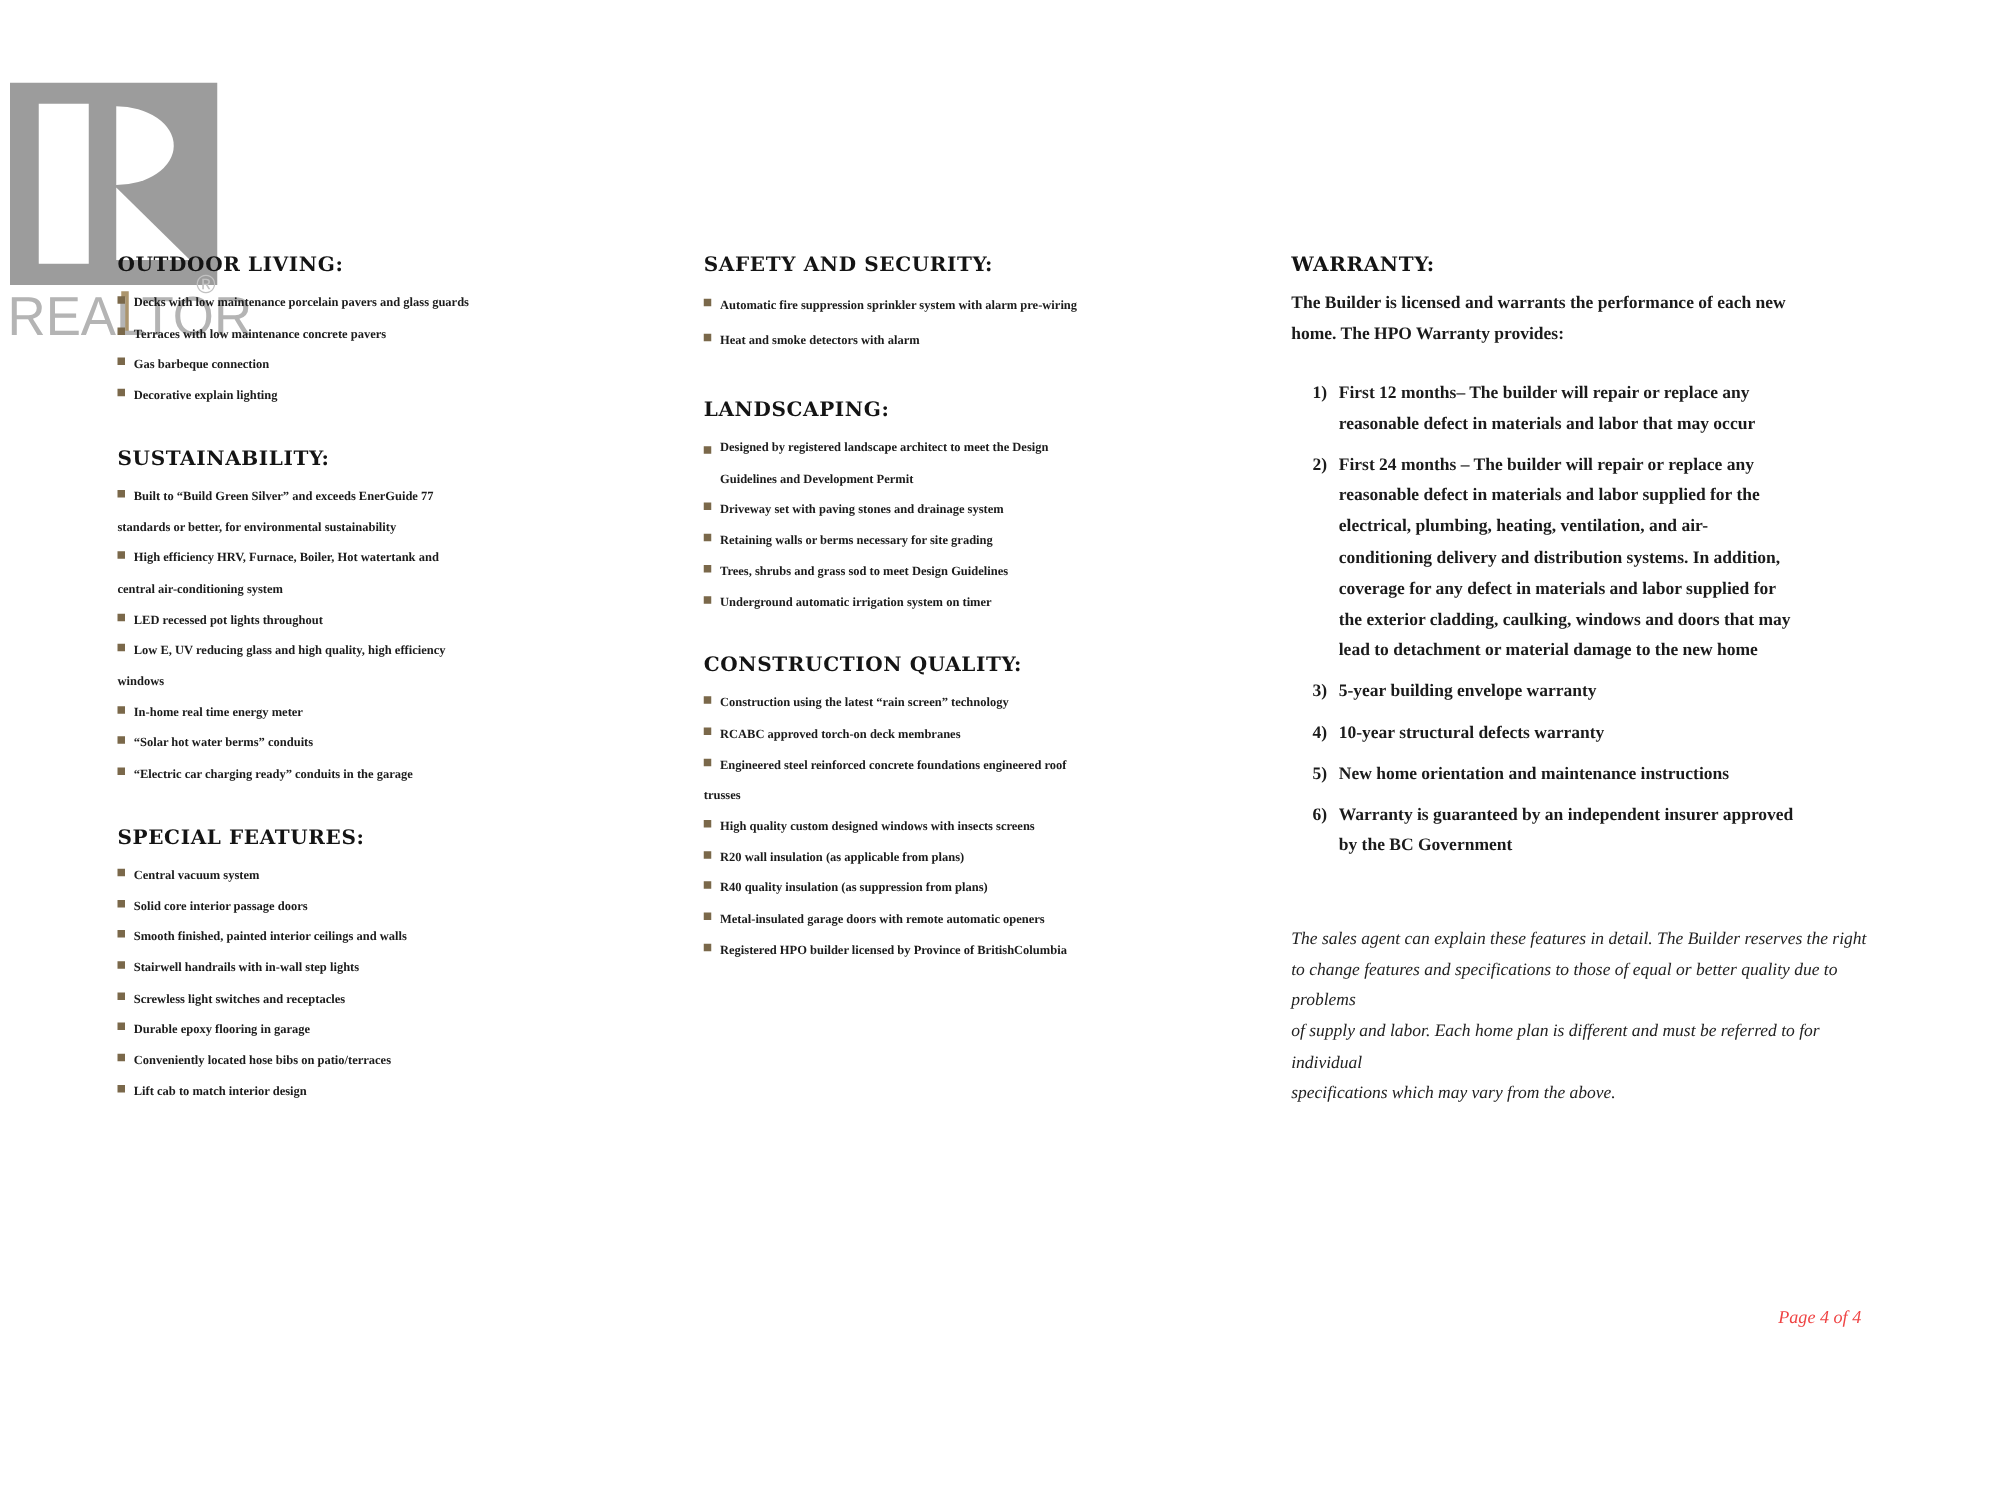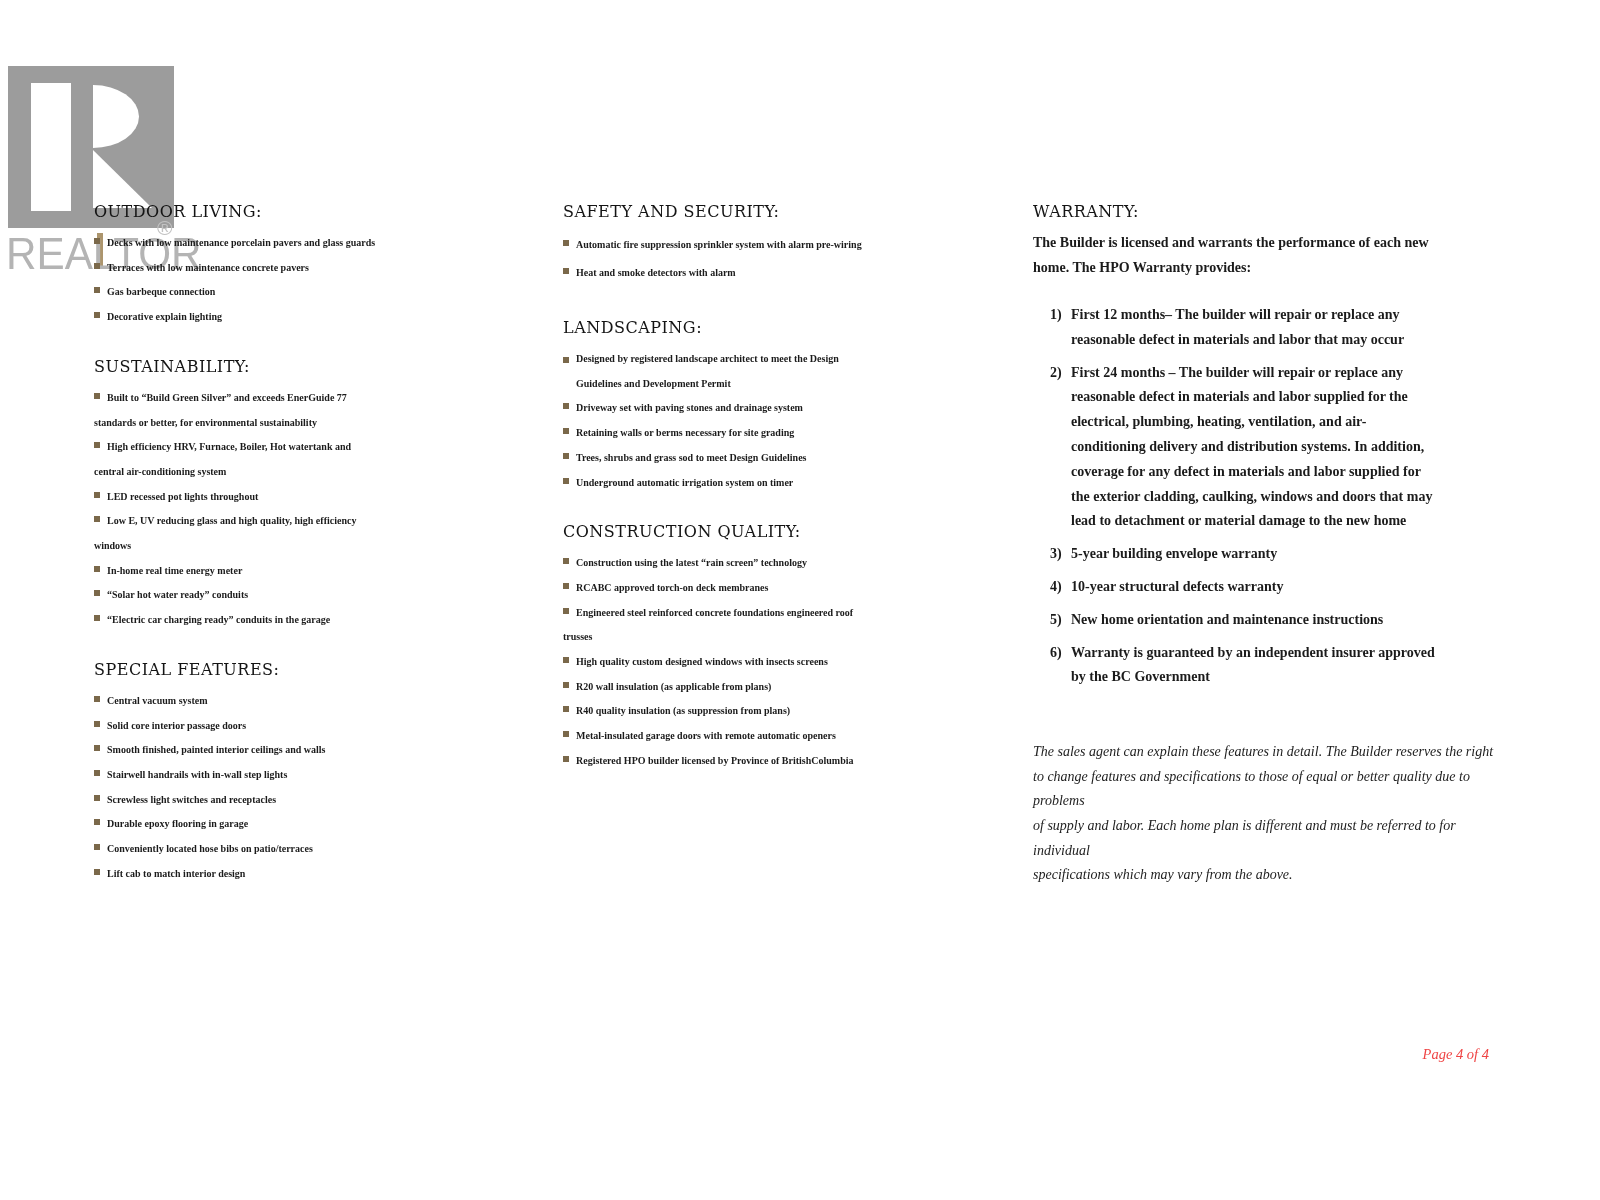--- a/index.html
+++ b/index.html
@@ -29,21 +29,21 @@
   .wm-stripe{position:absolute;left:97px;top:233px;width:6px;height:34px;background:var(--stripe);opacity:.85;}
   
   .col{position:absolute;top:202px;z-index:1;}
   .col-left{left:94px;width:442px;}
   .col-mid{left:563px;width:466px;}
   .col-right{left:1033px;width:480px;}
   .section{margin-top:27px;}
   .section:first-child{margin-top:0;}
   .section-landscaping{margin-top:32px;}
   .section-heading{
-    font-family:"DejaVu Serif",serif;font-weight:400;font-size:16px;line-height:20px;
+    font-family:"DejaVu Serif",serif;font-weight:700;font-size:16px;line-height:20px;
     letter-spacing:.5px;margin:0 0 9px 0;color:#141414;
   }
   
   .bullet-item{
     font-weight:700;font-size:10px;line-height:24.7px;white-space:pre-line;color:var(--ink);
   }
   .safety-list .bullet-item{line-height:27.5px;}
   .bullet-sq{
     display:inline-block;width:6px;height:6px;background:var(--bullet);
     margin-right:7px;vertical-align:2px;
@@ -103,21 +103,21 @@
       <h2 class="section-heading">SUSTAINABILITY:</h2>
       <div class="items">
           <div class="bullet-item"><span class="bullet-sq"></span><span class="item-text">Built to “Build Green Silver” and exceeds EnerGuide 77
 standards or better, for environmental sustainability</span></div>
           <div class="bullet-item"><span class="bullet-sq"></span><span class="item-text">High efficiency HRV, Furnace, Boiler, Hot watertank and
 central air-conditioning system</span></div>
           <div class="bullet-item"><span class="bullet-sq"></span><span class="item-text">LED recessed pot lights throughout</span></div>
           <div class="bullet-item"><span class="bullet-sq"></span><span class="item-text">Low E, UV reducing glass and high quality, high efficiency
 windows</span></div>
           <div class="bullet-item"><span class="bullet-sq"></span><span class="item-text">In-home real time energy meter</span></div>
-          <div class="bullet-item"><span class="bullet-sq"></span><span class="item-text">“Solar hot water ready” conduits</span></div>
+          <div class="bullet-item"><span class="bullet-sq"></span><span class="item-text">“Solar hot water berms” conduits</span></div>
           <div class="bullet-item"><span class="bullet-sq"></span><span class="item-text">“Electric car charging ready” conduits in the garage</span></div>
         </div>
     </div>
     <div class="section">
       <h2 class="section-heading">SPECIAL FEATURES:</h2>
       <div class="items">
           <div class="bullet-item"><span class="bullet-sq"></span><span class="item-text">Central vacuum system</span></div>
           <div class="bullet-item"><span class="bullet-sq"></span><span class="item-text">Solid core interior passage doors</span></div>
           <div class="bullet-item"><span class="bullet-sq"></span><span class="item-text">Smooth finished, painted interior ceilings and walls</span></div>
           <div class="bullet-item"><span class="bullet-sq"></span><span class="item-text">Stairwell handrails with in-wall step lights</span></div>

